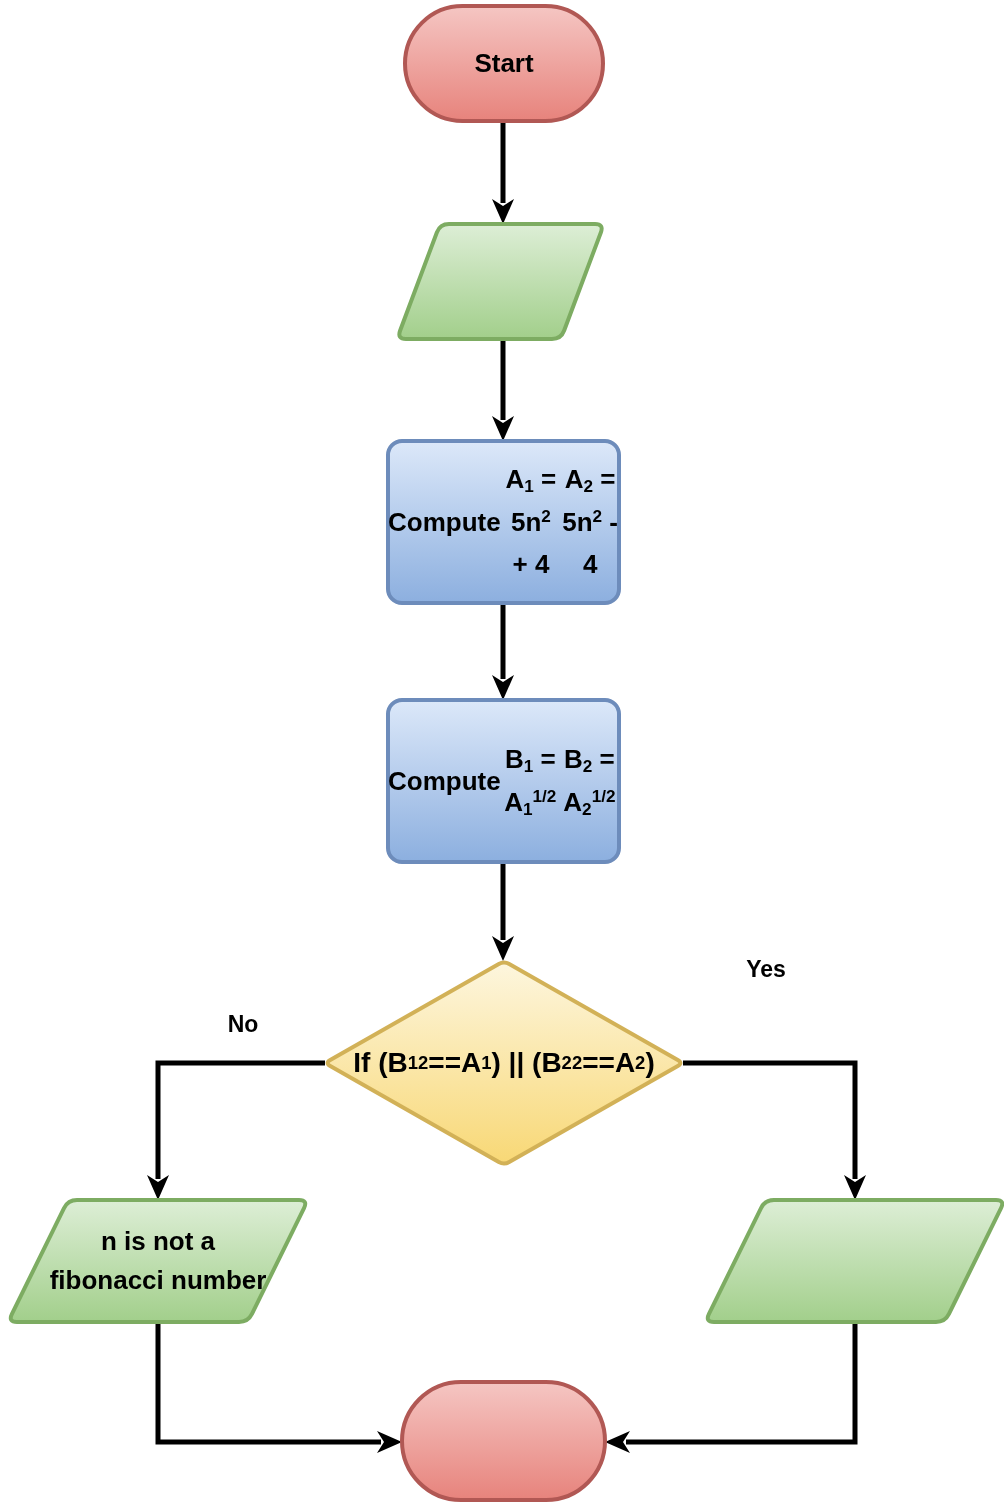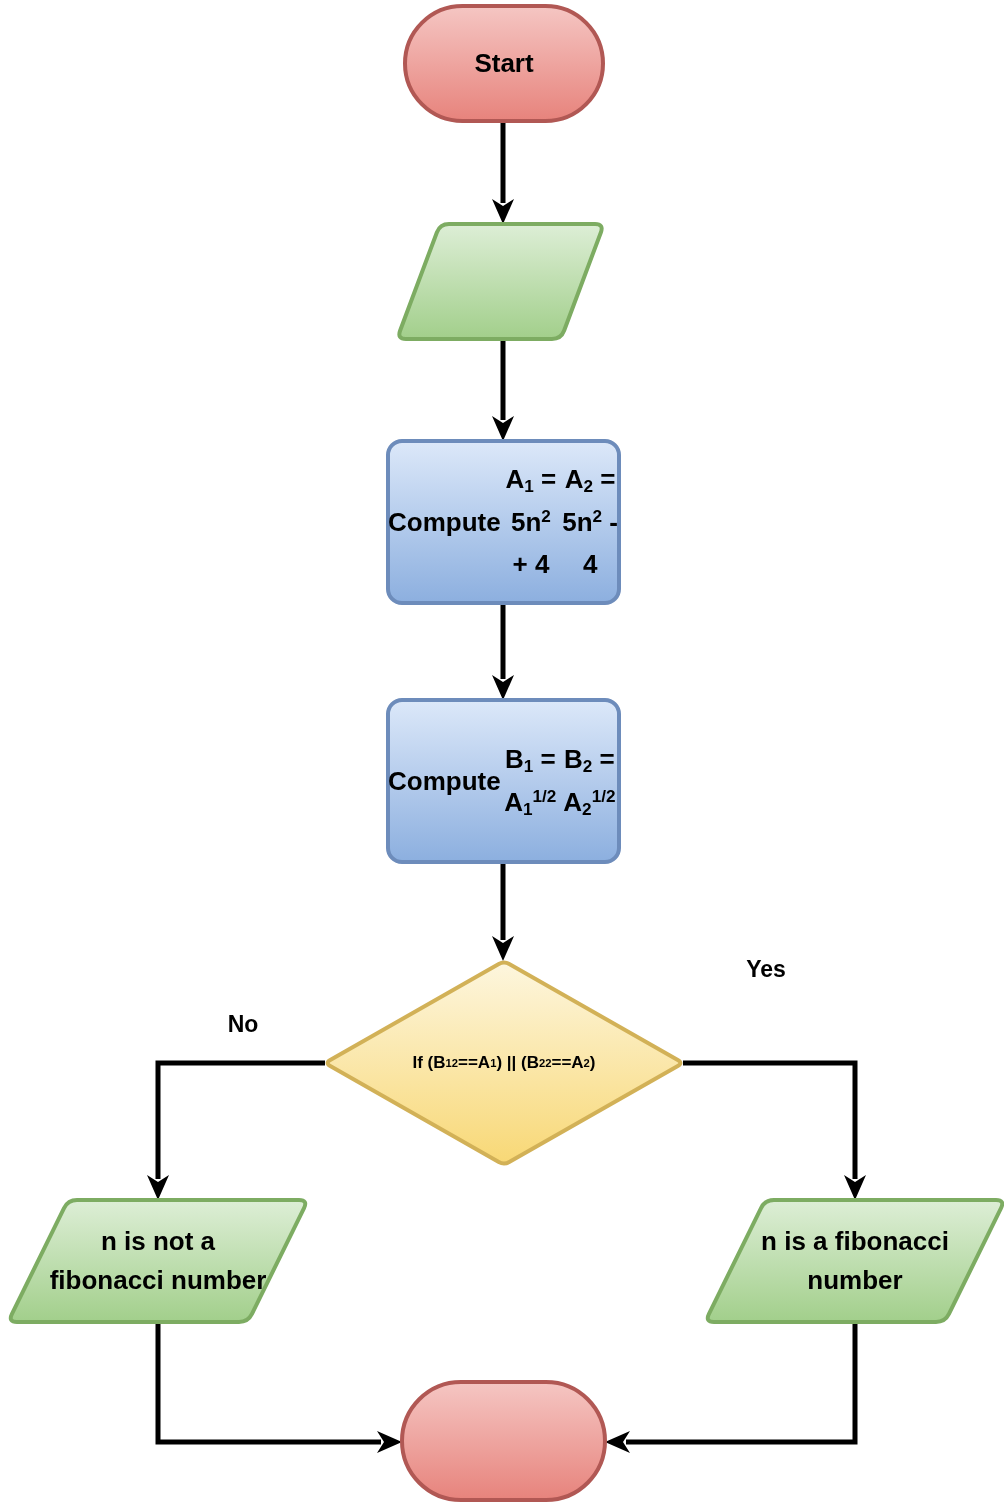--- a/index.html
+++ b/index.html
@@ -18,21 +18,21 @@
     align-items: center;
     justify-content: center;
     text-align: center;
     font-weight: bold;
     color: #000000;
     font-size: 26px;
     line-height: 1.45;
   }
   .label.multiline { line-height: 1.5; text-align: center; }
   .edge-label { font-size: 23px; }
-  .decision-label { font-size: 17px; white-space: nowrap; }
+  .decision-label { font-size: 28px; white-space: nowrap; }
   .process-label { flex-direction: row; line-height: 1.65; }
   sub { font-size: 66%; vertical-align: -0.25em; }
   sup { font-size: 66%; vertical-align: 0.5em; }
 </style>
 </head>
 <body>
 
 <div id="canvas">
 
   <svg width="1004" height="1504" viewBox="0 0 1004 1504">
@@ -110,16 +110,15 @@
   </div>
 
   <div class="label decision-label" style="left:325px; top:961px; width:358px; height:204px;">If (B<sub>1</sub><sup>2</sup>==A<sub>1</sub>) || (B<sub>2</sub><sup>2</sup>==A<sub>2</sub>)</div>
 
   <div class="label edge-label" style="left:198px; top:1006px; width:90px; height:38px;text-align:center;">No</div>
 
   <div class="label edge-label" style="left:721px; top:951px; width:90px; height:38px;">Yes</div>
 
   <div class="label multiline" style="left:8px; top:1200px; width:300px; height:122px;">n is not a<br>fibonacci number</div>
 
-  <div class="label multiline" style="left:705px; top:1200px; width:300px; height:122px;">n is a fibonacci<br>number</div>
 
 
 </div>
 
 </body></html>

